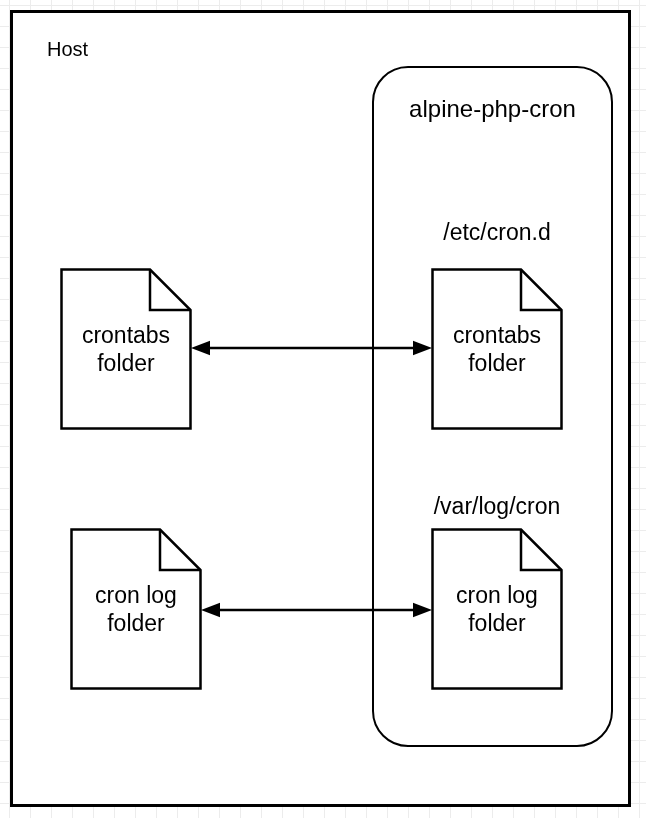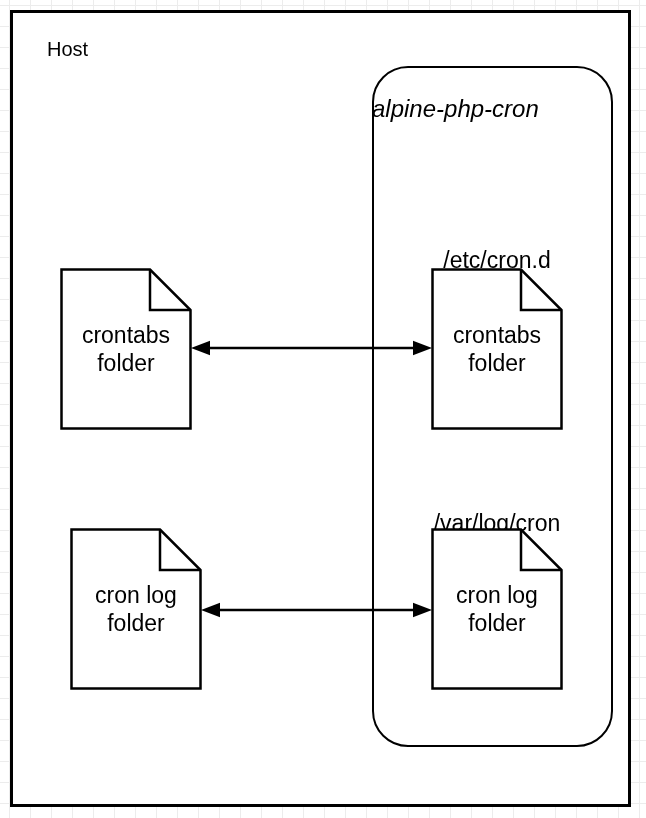--- a/index.html
+++ b/index.html
@@ -35,24 +35,23 @@
     left: 372px; top: 66px;
     width: 241px; height: 681px;
     border: 2px solid #000;
     border-radius: 36px;
     background: transparent;
   }
   .container-title {
     position: absolute;
     left: 372px; top: 96px;
     width: 241px;
-    text-align: left;
+    text-align: center;
     font-size: 24px;
     line-height: 26px;
-    font-style: italic;
   }
   .doc {
     position: absolute;
     width: 132px; height: 162px;
   }
   .doc svg { position: absolute; left: 0; top: 0; }
   .doc-text {
     position: absolute;
     left: 0; right: 0; top: 50%;
     transform: translateY(-50%);
@@ -65,22 +64,22 @@
   .doc-host-cronlog       { left: 70px;  top: 528px; }
   .doc-container-cronlog  { left: 431px; top: 528px; }
   .path-label {
     position: absolute;
     width: 200px;
     left: 397px;
     text-align: center;
     font-size: 23px;
     line-height: 26px;
   }
-  .path-label-etc { top: 219px; margin-top: 28px; }
-  .path-label-var { top: 510px; }
+  .path-label-etc { top: 219px; }
+  .path-label-var { top: 493px; }
   .arrow { position: absolute; }
   .arrow-top    { left: 191px; top: 336px; }
   .arrow-bottom { left: 201px; top: 598px; }
 </style>
 </head>
 <body>
 
 <div class="host-box"></div>
 <div class="host-label">Host</div>
 

